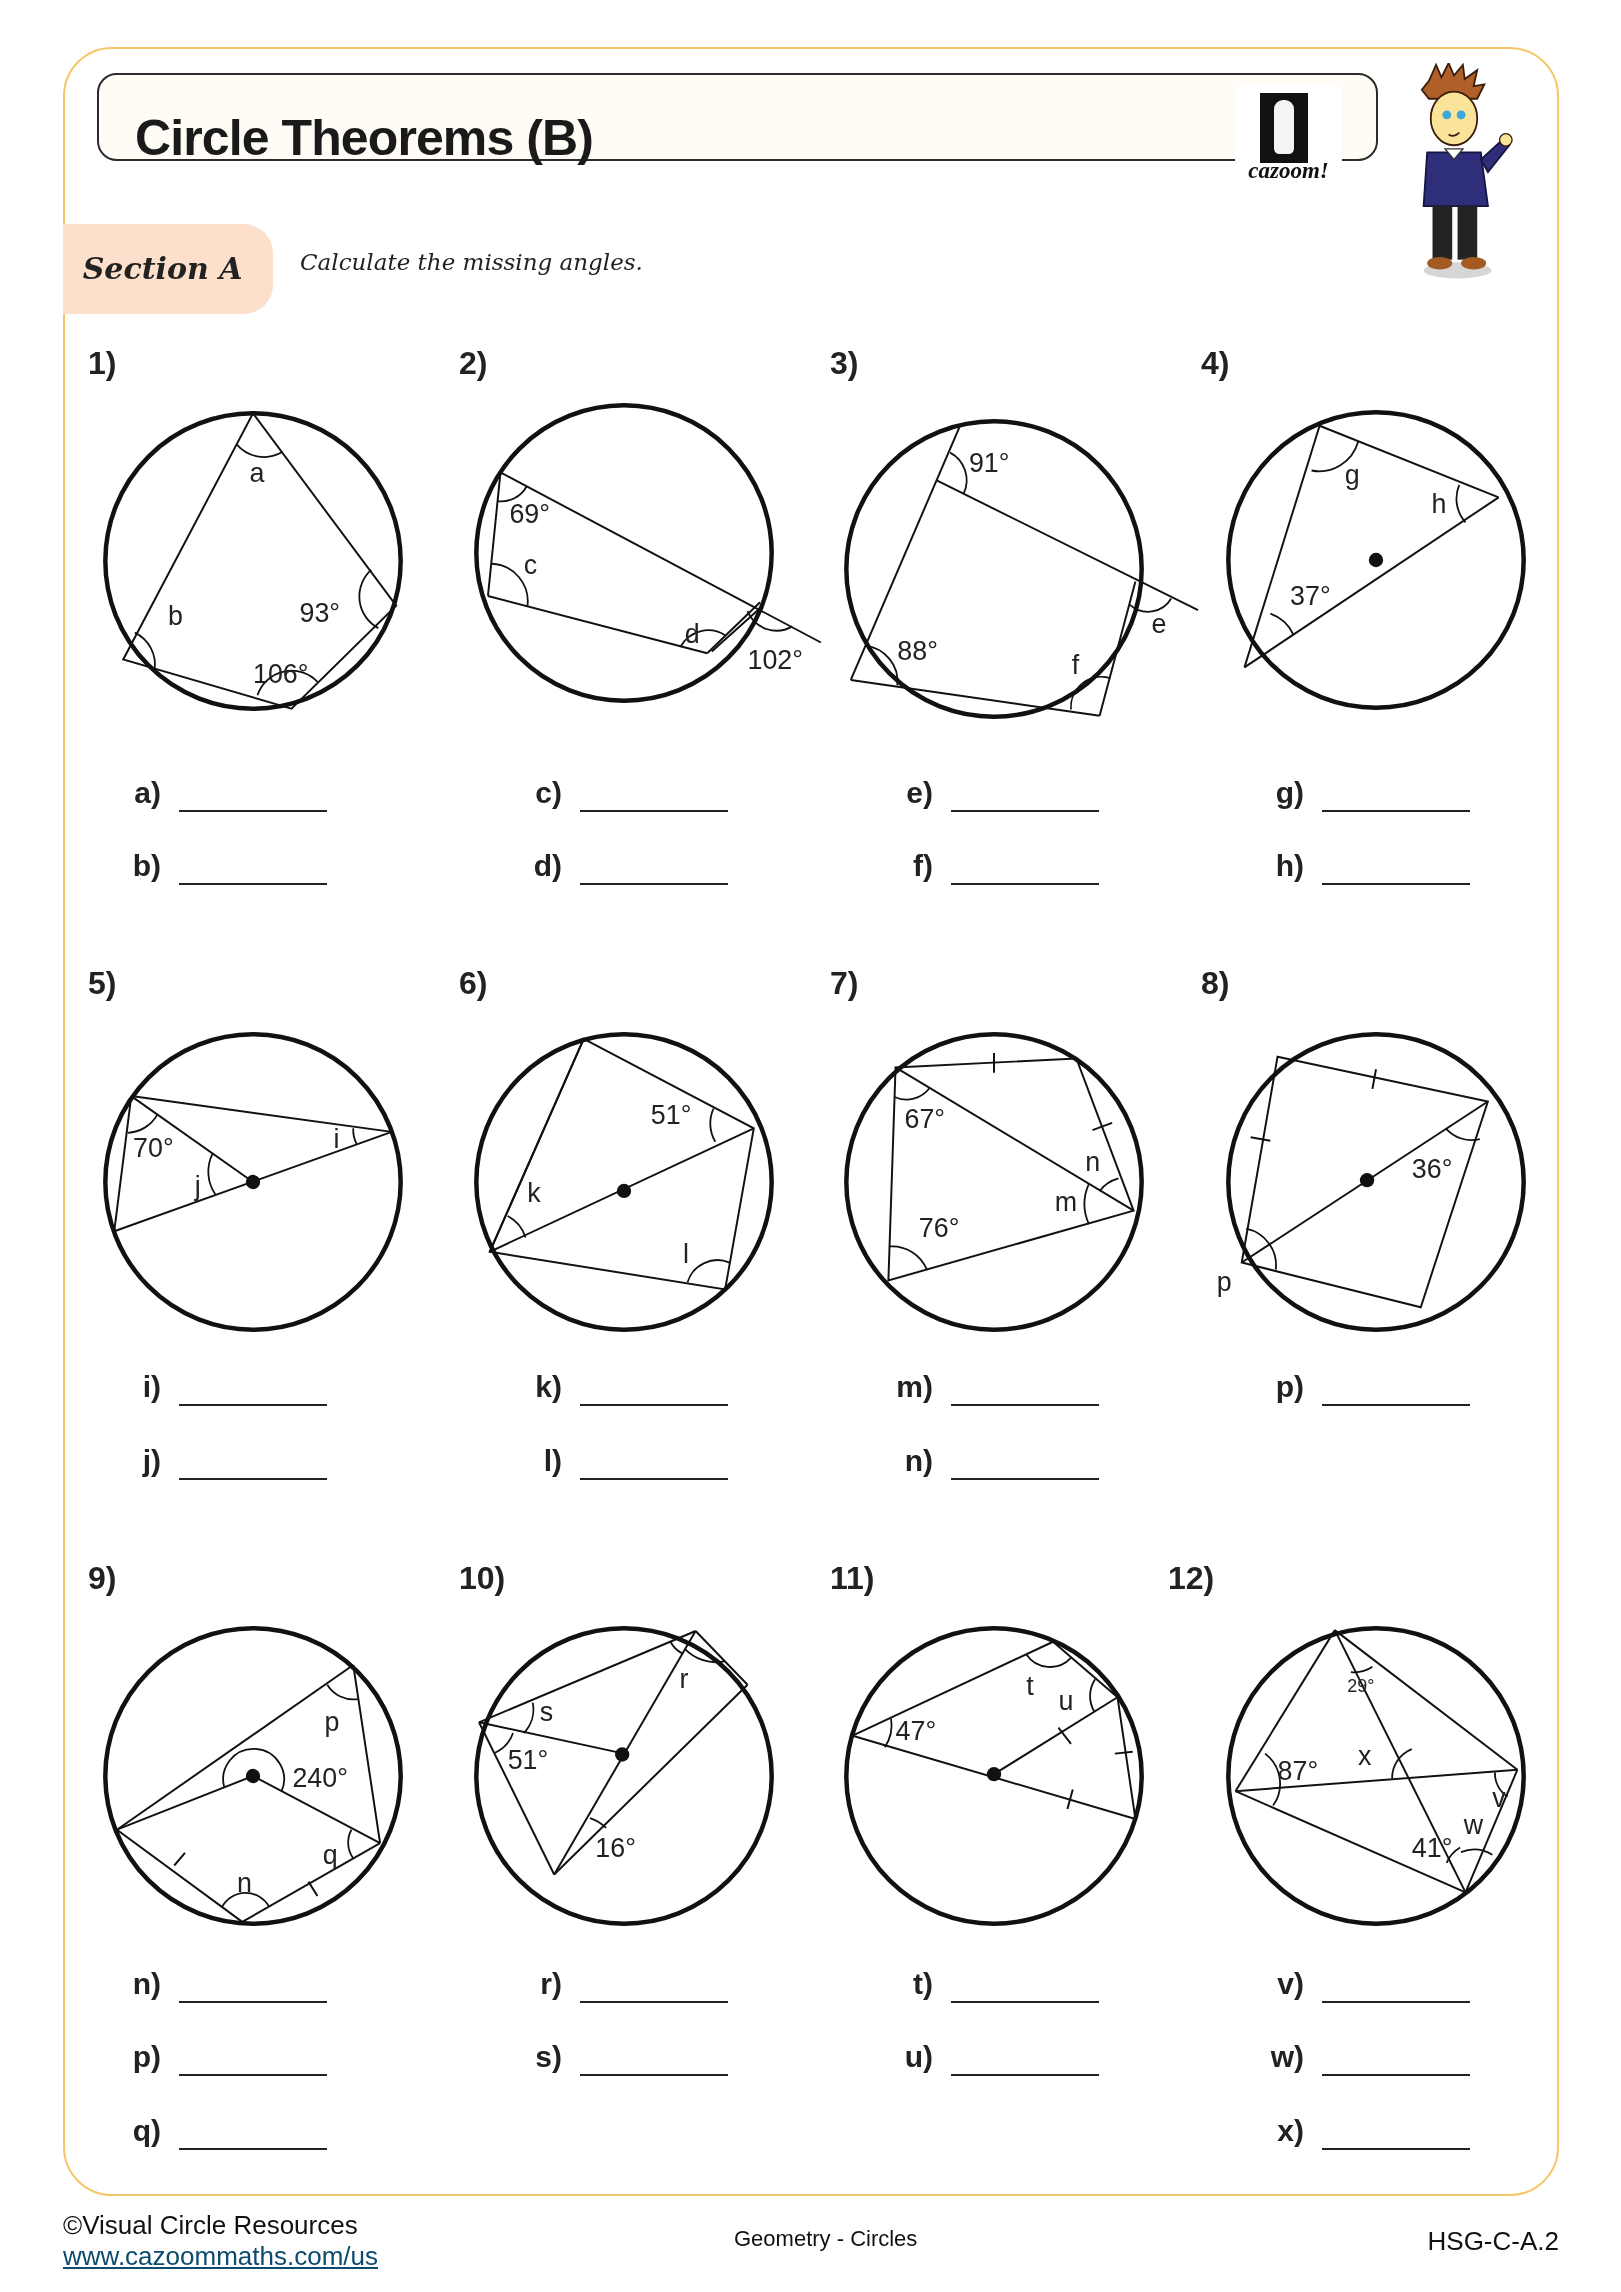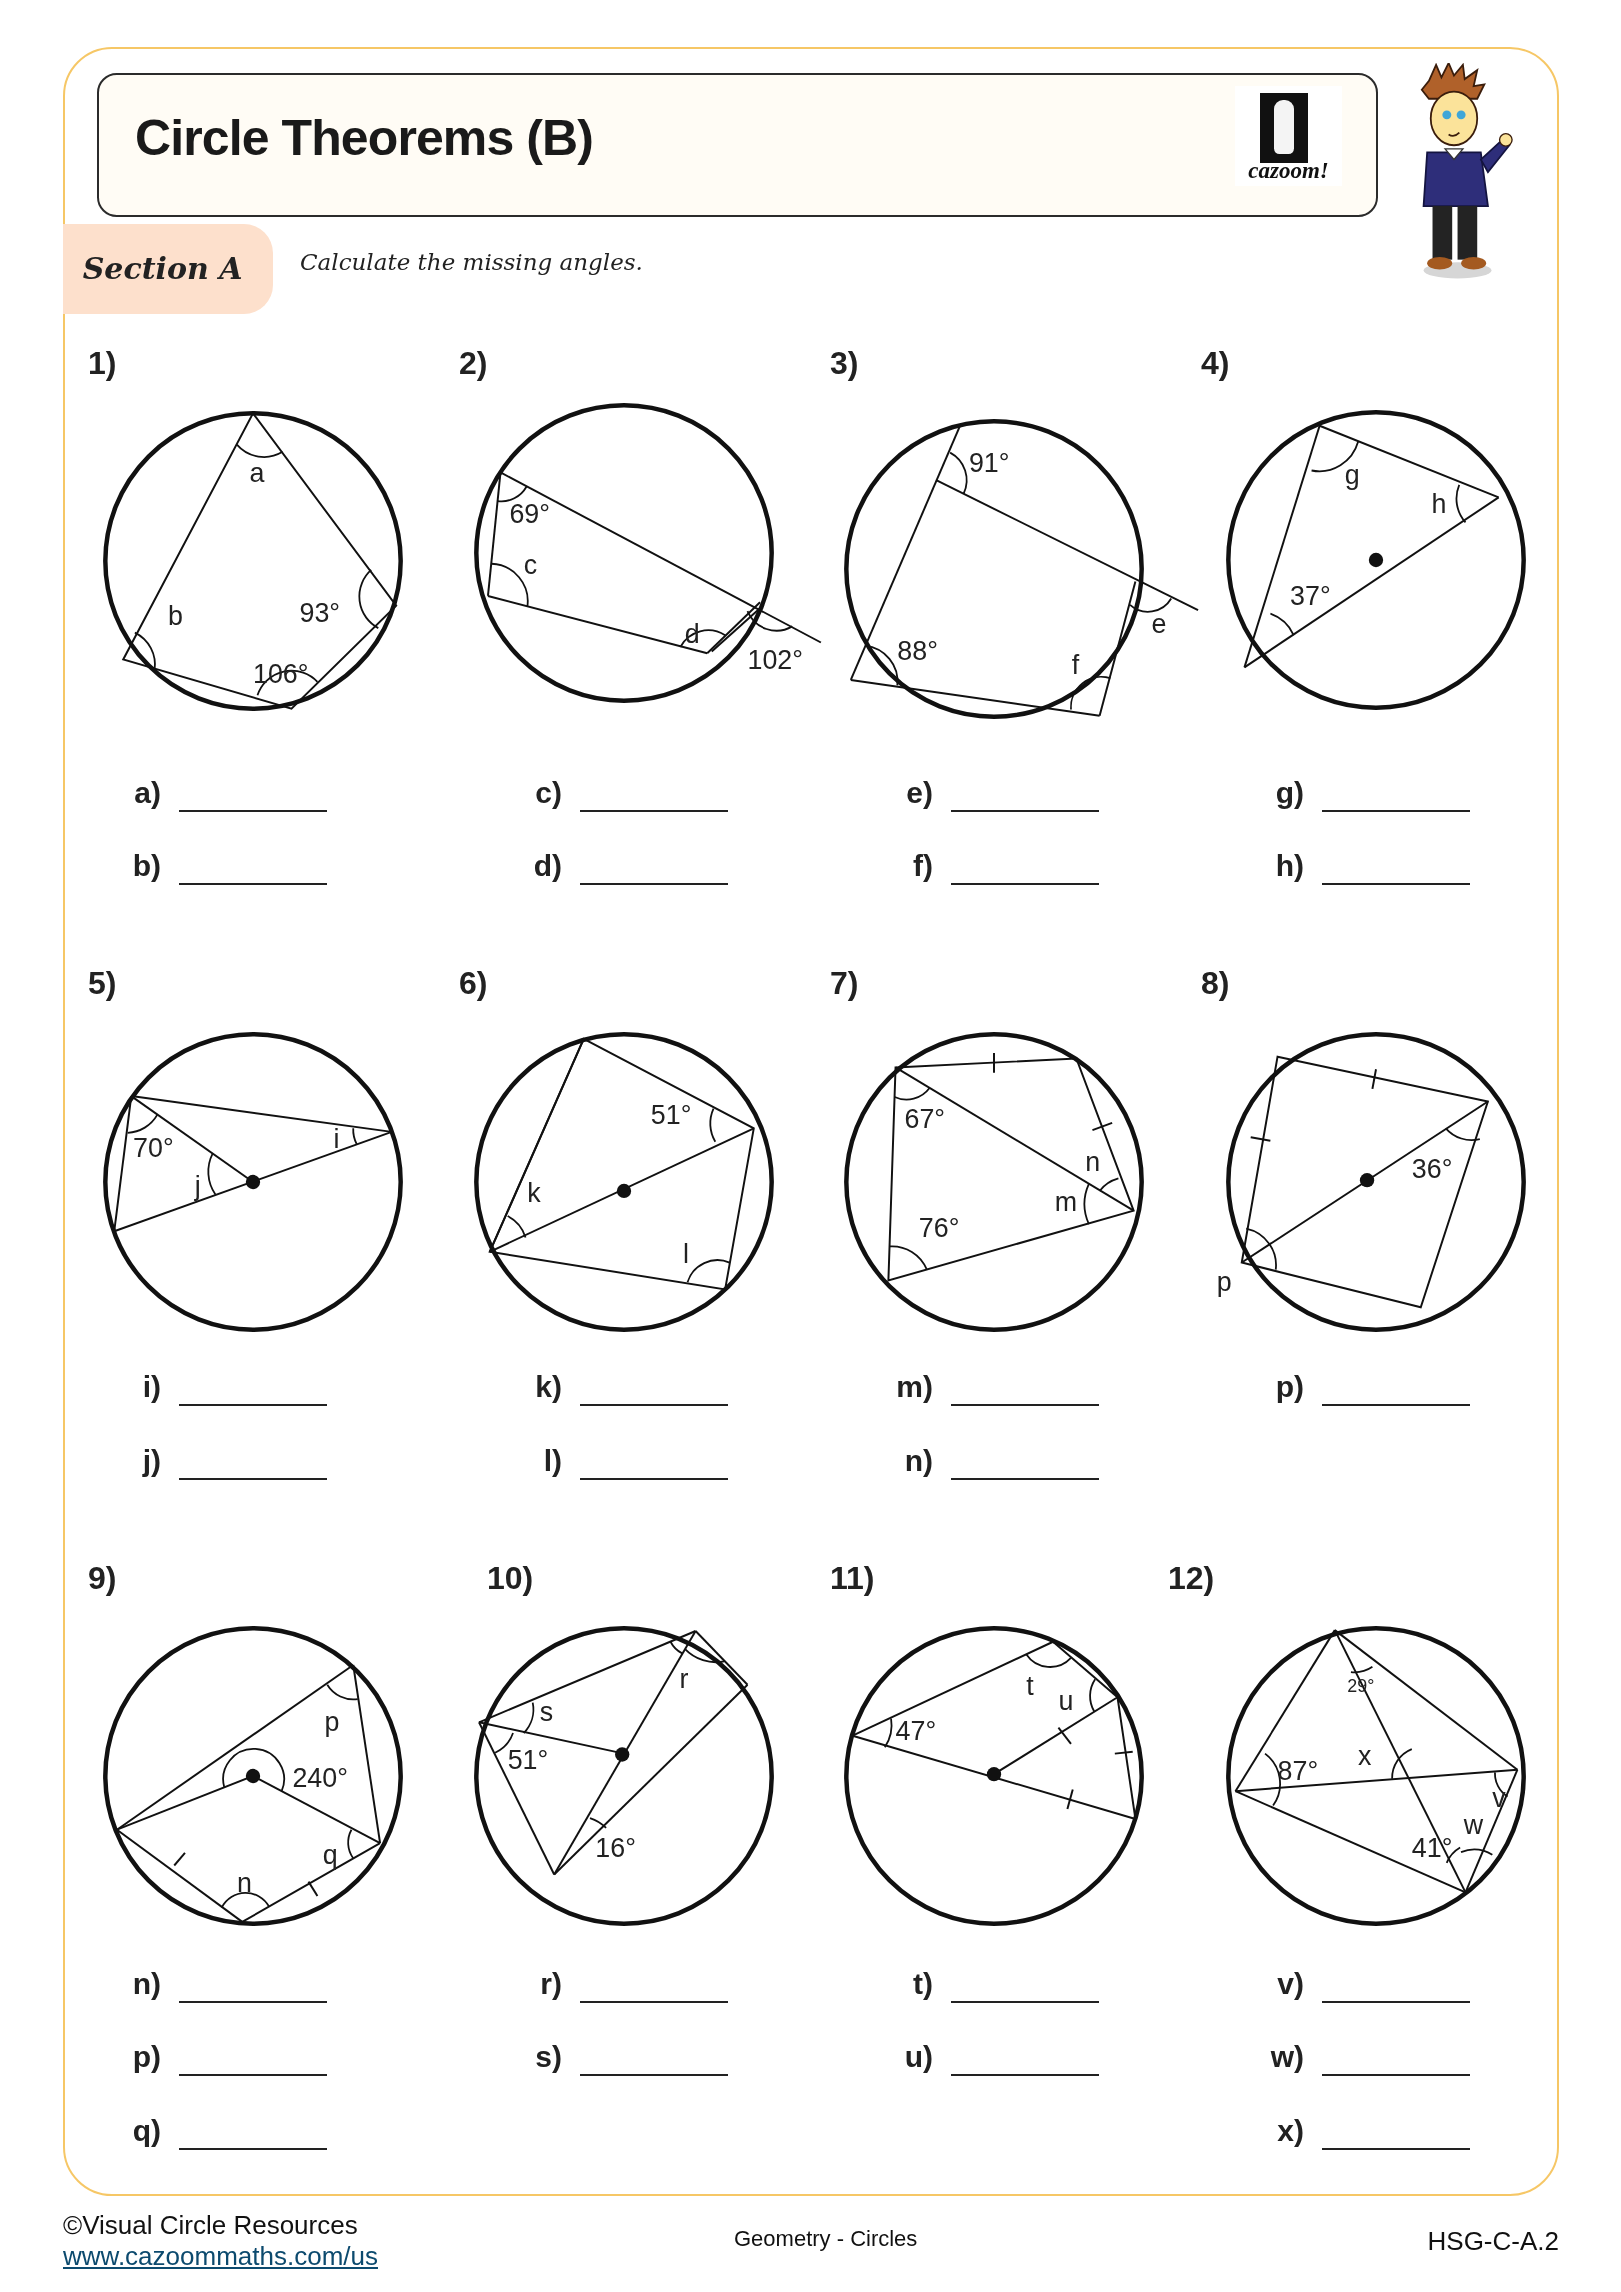--- a/index.html
+++ b/index.html
@@ -1,18 +1,18 @@
 <!DOCTYPE html>
 <html style="font-size:14.3px"><head>
 <meta charset="utf-8">
 <style>
   html, body { margin:0; padding:0; background:#ffffff; }
   body { width:1622px; height:2293px; position:relative; overflow:hidden; font-family:"Liberation Sans", sans-serif; color:#111; }
   .frame { position:absolute; left:63px; top:47px; width:1496px; height:2149px; border:2.7px solid #f6c766; border-radius:49px; background:#ffffff; box-sizing:border-box; }
-  .title-box { position:absolute; left:97px; top:73px; width:1281px; height:144px; border:2.7px solid #2b2b2b; border-radius:19.7px; background:#fffcf5; box-sizing:border-box; }
+  .title-box { position:absolute; left:97px; top:73px; width:1281px; height:88px; border:2.7px solid #2b2b2b; border-radius:19.7px; background:#fffcf5; box-sizing:border-box; }
   .title-text { position:absolute; left:36px; top:34px; font-family:"Liberation Sans", sans-serif; font-weight:bold; font-size:50px; letter-spacing:-0.9px; color:#1a1a1a; }
   .logo { position:absolute; right:34px; top:10.7px; width:107px; height:100px; background:#fff; }
   .logo-mark { position:absolute; left:25px; top:7.2px; width:48px; height:70px; background:#111; }
   .logo-drum { position:absolute; left:14.3px; top:7.2px; width:19.7px; height:54px; background:#f4f4f4; border-radius:9px 9px 5.4px 5.4px; }
   .logo-text { position:absolute; left:0; top:72px; width:107px; text-align:center; font-family:"Liberation Serif", serif; font-weight:bold; font-size:23px; color:#111;font-style:italic; }
   .mascot { position:absolute; left:1402px; top:63px; width:112px; height:219px; }
   .section-tab { position:absolute; left:63px; top:224px; width:210px; height:90px; background:#fde0cc; border-radius:0 29px 29px 0; }
   .section-label { position:absolute; left:19.7px; top:27px; font-family:"DejaVu Serif", serif; font-style:italic; font-weight:bold; font-size:30px; color:#222; }
   .instruction { position:absolute; left:300px; top:249px; font-family:"DejaVu Serif", serif; font-style:italic; font-size:23px; color:#222; }
   .qnum { position:absolute; font-weight:bold; font-size:32px; color:#222; }
@@ -264,21 +264,21 @@
 <div class="answer" style="left:951px; top:1444px;">
     <span class="lbl">n)</span>
     <span class="line"></span>
   </div>
 <div class="answer" style="left:1322px; top:1370px;">
     <span class="lbl">p)</span>
     <span class="line"></span>
   </div>
 
 <div class="qnum" style="left:88px; top:1560px;">9)</div>
-<div class="qnum" style="left:459px; top:1560px;margin-left:28px;">10)</div>
+<div class="qnum" style="left:459px; top:1560px;">10)</div>
 <div class="qnum" style="left:830px; top:1560px;">11)</div>
 <div class="qnum" style="left:1168px; top:1560px;">12)</div>
 
 <div class="diagram" style="left:74px; top:1597px;">
 <svg viewBox="0 0 400 400">
   <circle cx="200" cy="200" r="165" fill="none" stroke="#111" stroke-width="5"></circle>
   <line x1="48" y1="260" x2="312" y2="76" stroke="#111" stroke-width="2.2"></line>
   <line x1="312" y1="76" x2="342" y2="275" stroke="#111" stroke-width="2.2"></line>
   <line x1="48" y1="260" x2="200" y2="200" stroke="#111" stroke-width="2.2"></line>
   <line x1="200" y1="200" x2="342" y2="275" stroke="#111" stroke-width="2.2"></line>

